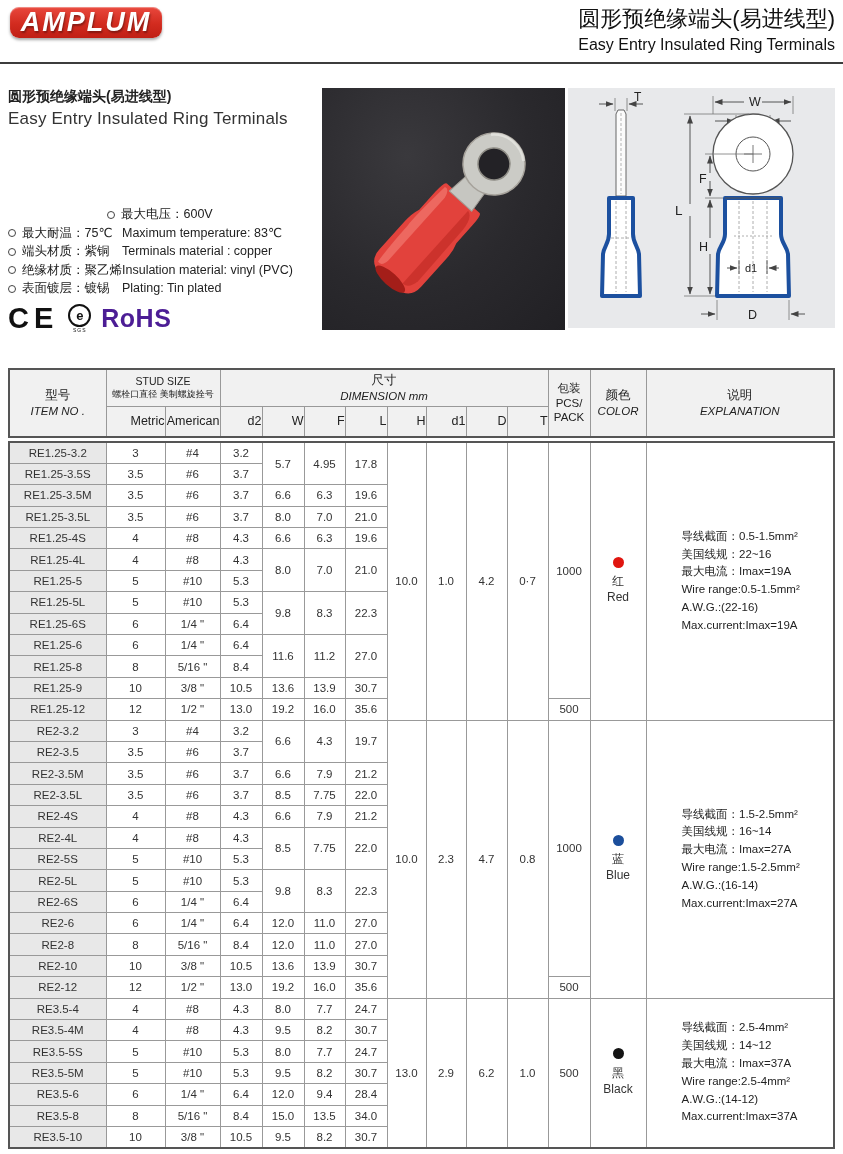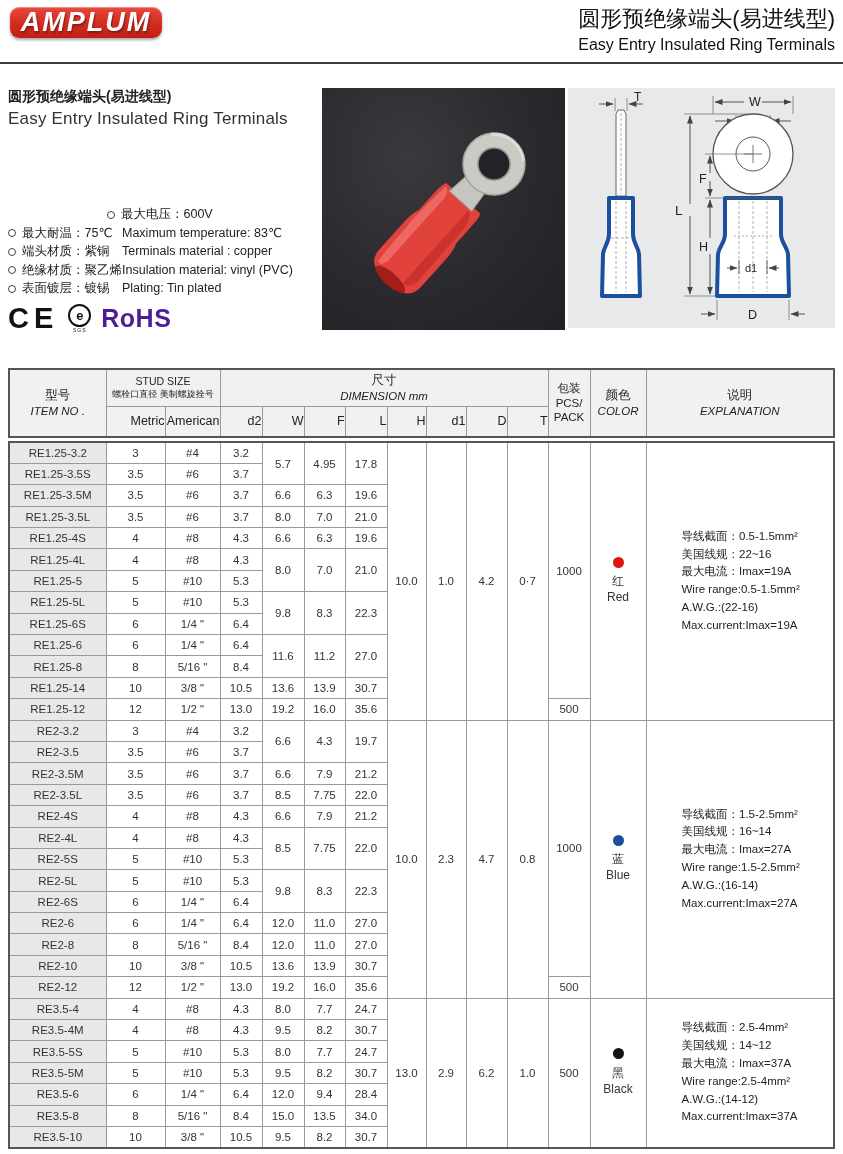--- a/index.html
+++ b/index.html
@@ -377,21 +377,21 @@
         <td rowspan="2">11.2</td>
         <td rowspan="2">27.0</td>
       </tr>
       <tr>
         <td class="c-item">RE1.25-8</td>
         <td>8</td>
         <td>5/16 "</td>
         <td>8.4</td>
       </tr>
       <tr>
-        <td class="c-item">RE1.25-14</td>
+        <td class="c-item">RE1.25-9</td>
         <td>10</td>
         <td>3/8 "</td>
         <td>10.5</td>
         <td>13.6</td>
         <td>13.9</td>
         <td>30.7</td>
       </tr>
       <tr>
         <td class="c-item">RE1.25-12</td>
         <td>12</td>

